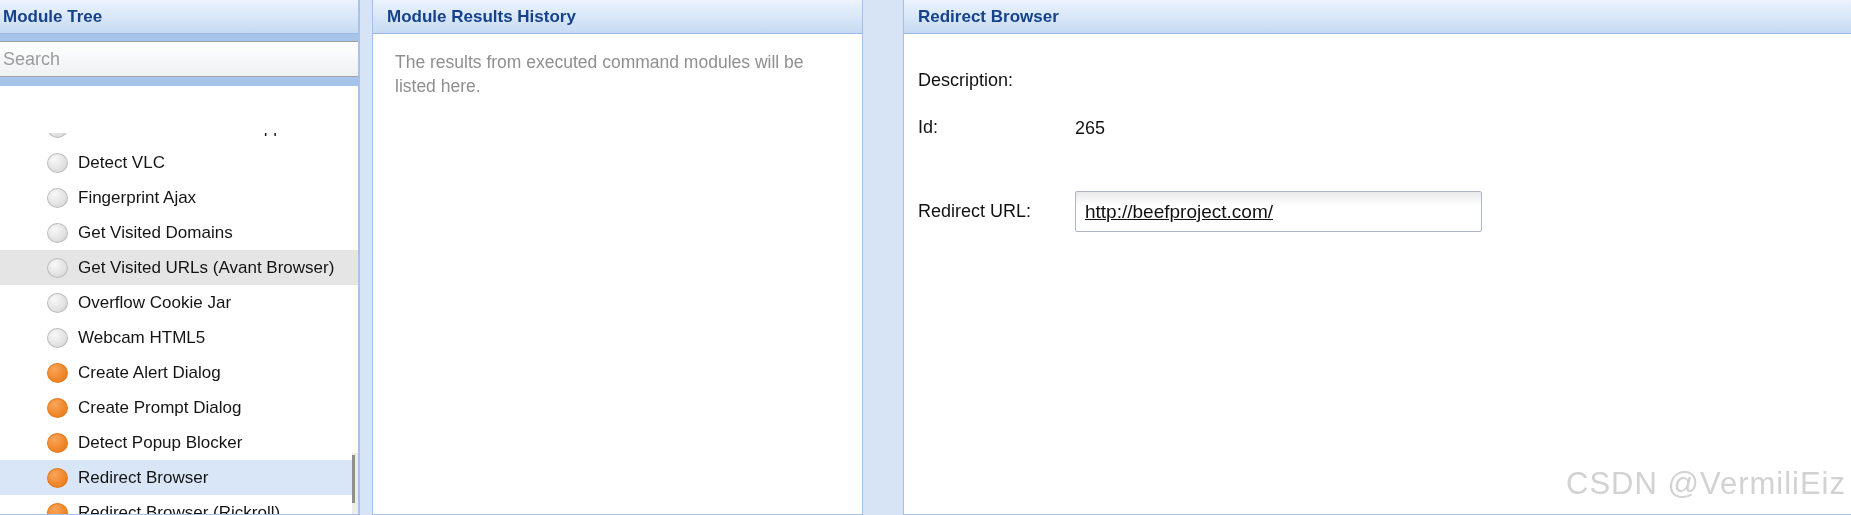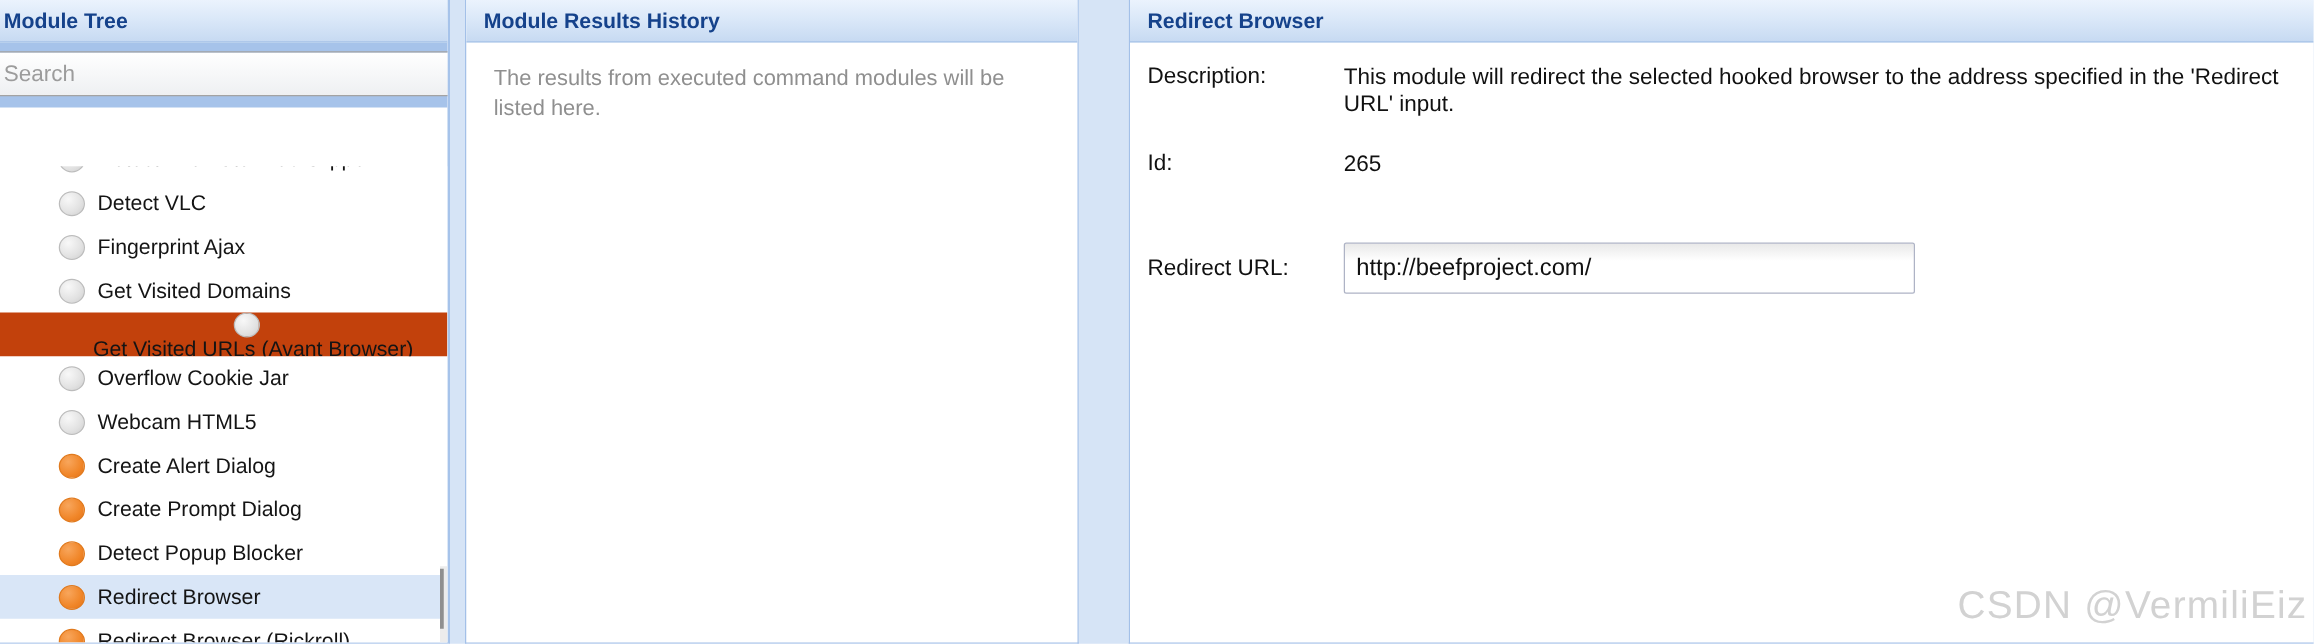--- a/index.html
+++ b/index.html
@@ -34,21 +34,21 @@
     font-family:"Liberation Sans", sans-serif;font-size:18px;color:#333;
     padding:0 10px;outline:none;
   }
   .search-input::placeholder{color:#9c9c9c;}
   .tree-list{position:absolute;top:85px;left:0;right:0;bottom:0;background:#fff;overflow:hidden;margin-top:48px;}
   .trow{
     height:35px;display:flex;align-items:center;padding-left:47px;
     font-size:17px;color:#141414;white-space:nowrap;overflow:hidden;
   }
   .trow.cut-top{margin-top:-23px;}
-  .trow.hover{background:#c2410c;flex-direction:column;}
+  .trow.hover{background:#e5e5e5;}
   .trow.selected{background:#d9e6f7;}
   .dot{flex:0 0 auto;width:21px;height:20px;border-radius:50%;margin-right:10px;box-sizing:border-box;}
   .dot.gray{background:radial-gradient(circle at 35% 30%,#f8f8f8,#e2e2e2 60%,#cdcdcd);border:1px solid #bcbcbc;}
   .dot.orange{background:radial-gradient(circle at 35% 30%,#f8a65c,#f08527 62%,#e0721c);border:1px solid #e07a1e;}
   .tree-scroll-track{position:absolute;right:0;top:453px;bottom:0;width:6px;background:#ececec;}
   .tree-scroll-thumb{position:absolute;left:0;top:2px;width:3px;height:48px;background:#8f8f8f;}
 
   
   .grid-header{display:flex;height:48px;}
   .gcol{
@@ -67,31 +67,31 @@
     border-left:6px solid transparent;border-right:6px solid transparent;
     border-bottom:7px solid #87aede;
   }
   .grid-empty{
     padding:17px 0 0 22px;font-size:17.5px;color:#8f8f8f;
     max-width:425px;line-height:1.35;
   }
 
   
   .detail-body{padding:16px 0 0 14px;}
-  .drow{display:flex;font-size:18px;color:#111;margin-bottom:26px;}
+  .drow{display:flex;font-size:18px;color:#111;margin-bottom:26px;margin-top:20px;}
   .dlabel{width:157px;flex:0 0 auto;}
   .dvalue{max-width:765px;line-height:22px;}
   .drow-id{margin-bottom:52px;}
   .drow-url{align-items:center;margin-bottom:0;}
   .url-input{
-    width:457px;height:41px;box-sizing:border-box;
+    width:407px;height:41px;box-sizing:border-box;
     border:1px solid #aeb3c5;border-radius:2px;
     background:linear-gradient(180deg,#e9e9e9 0%,#ffffff 35%);
     font-family:"Liberation Sans", sans-serif;font-size:19px;color:#111;
-    padding:0 9px;outline:none;
+    padding:0 9px;outline:none;text-decoration:underline;
   }
 
   .watermark{
     position:absolute;right:5px;bottom:13px;
     font-size:31px;color:#d2d2d2;letter-spacing:1px;
     text-shadow:0 1px 0 rgba(255,255,255,0.8);
   }
 </style>
 </head>
 <body>
@@ -165,21 +165,20 @@
   <div class="grid-empty">The results from executed command modules will be listed here.</div>
 </div>
 
 <div class="panel" id="panel-detail">
   <div class="panel-header">
     <span>Redirect Browser</span>
   </div>
   <div class="detail-body">
     <div class="drow">
       <div class="dlabel">Description:</div>
-      <div class="dvalue">This module will redirect the selected hooked browser to the address specified in the 'Redirect URL' input.</div>
     </div>
     <div class="drow drow-id">
       <div class="dlabel">Id:</div>
       <div class="dvalue">265</div>
     </div>
     <div class="drow drow-url">
       <div class="dlabel">Redirect URL:</div>
       <input class="url-input" type="text" value="http://beefproject.com/" style="">
     </div>
   </div>

